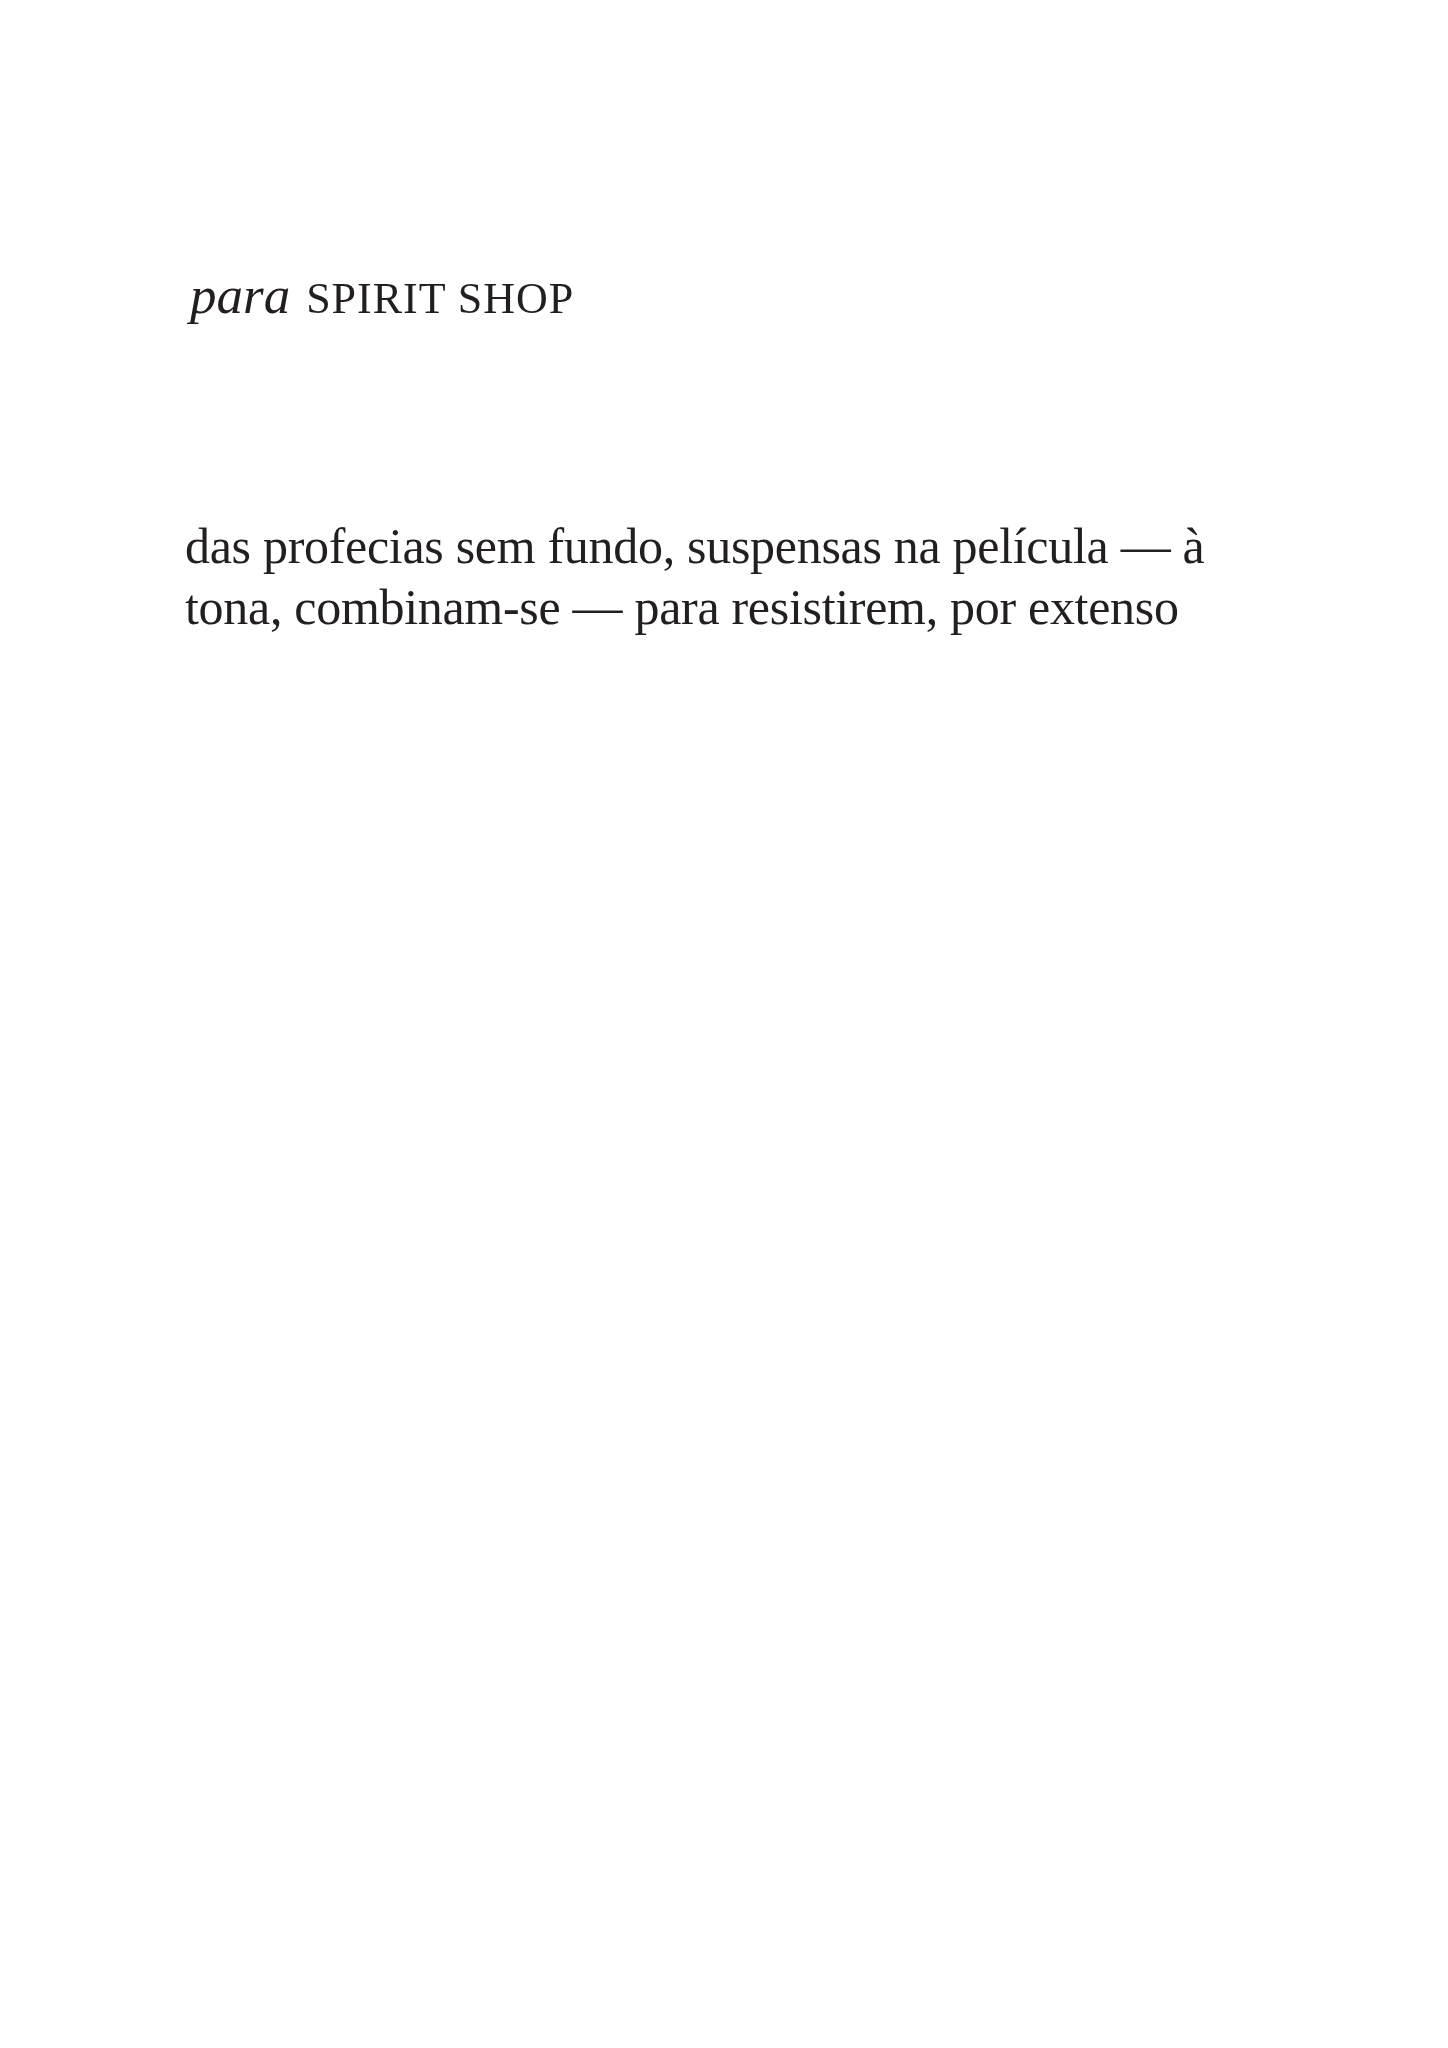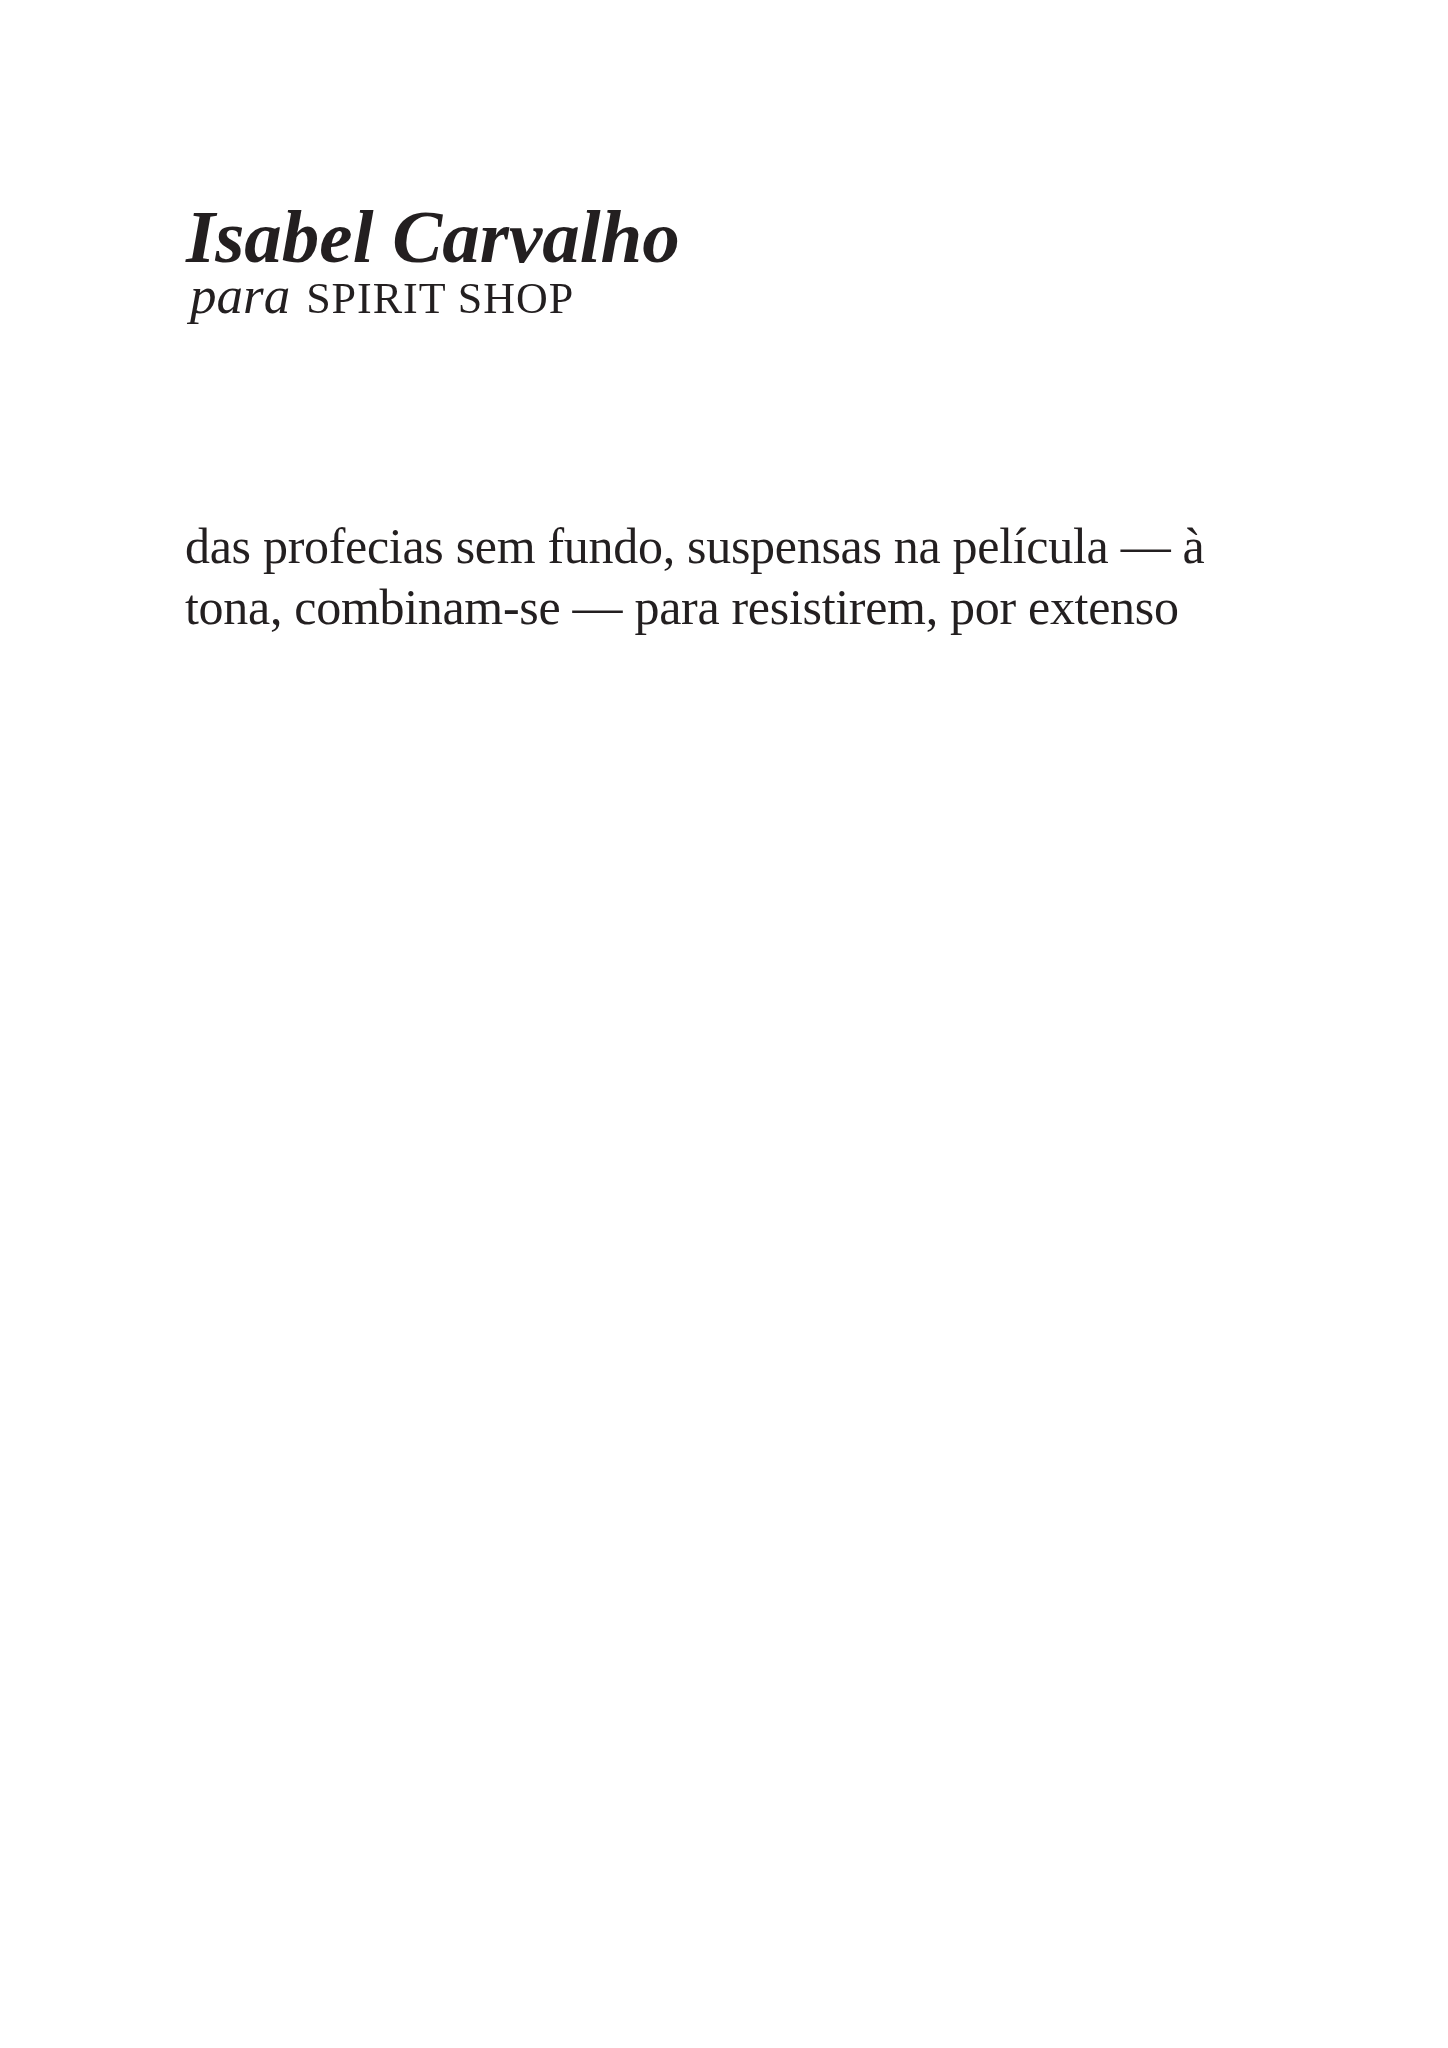--- a/index.html
+++ b/index.html
@@ -61,21 +61,20 @@
   }
   .poem-line {
     white-space: nowrap;
   }
 </style>
 </head>
 <body>
 
 <div id="page">
 
-  <h1 class="author-title">Isabel Carvalho</h1>
 
   <div class="dedication-line">
     <span class="dedication-preposition">para</span><span class="dedication-work">SPIRIT SHOP</span>
   </div>
 
   <div class="poem-paragraph">
     <div class="poem-line">das profecias sem fundo, suspensas na película — à</div>
     <div class="poem-line">tona, combinam-se — para resistirem, por extenso</div>
   </div>
 

